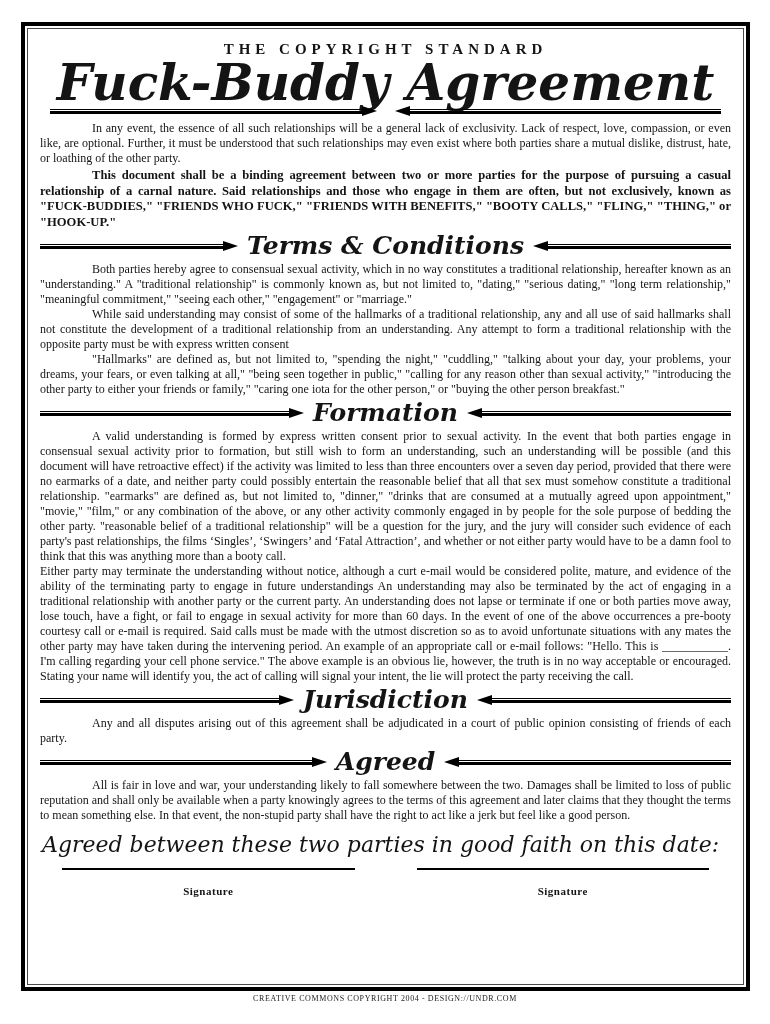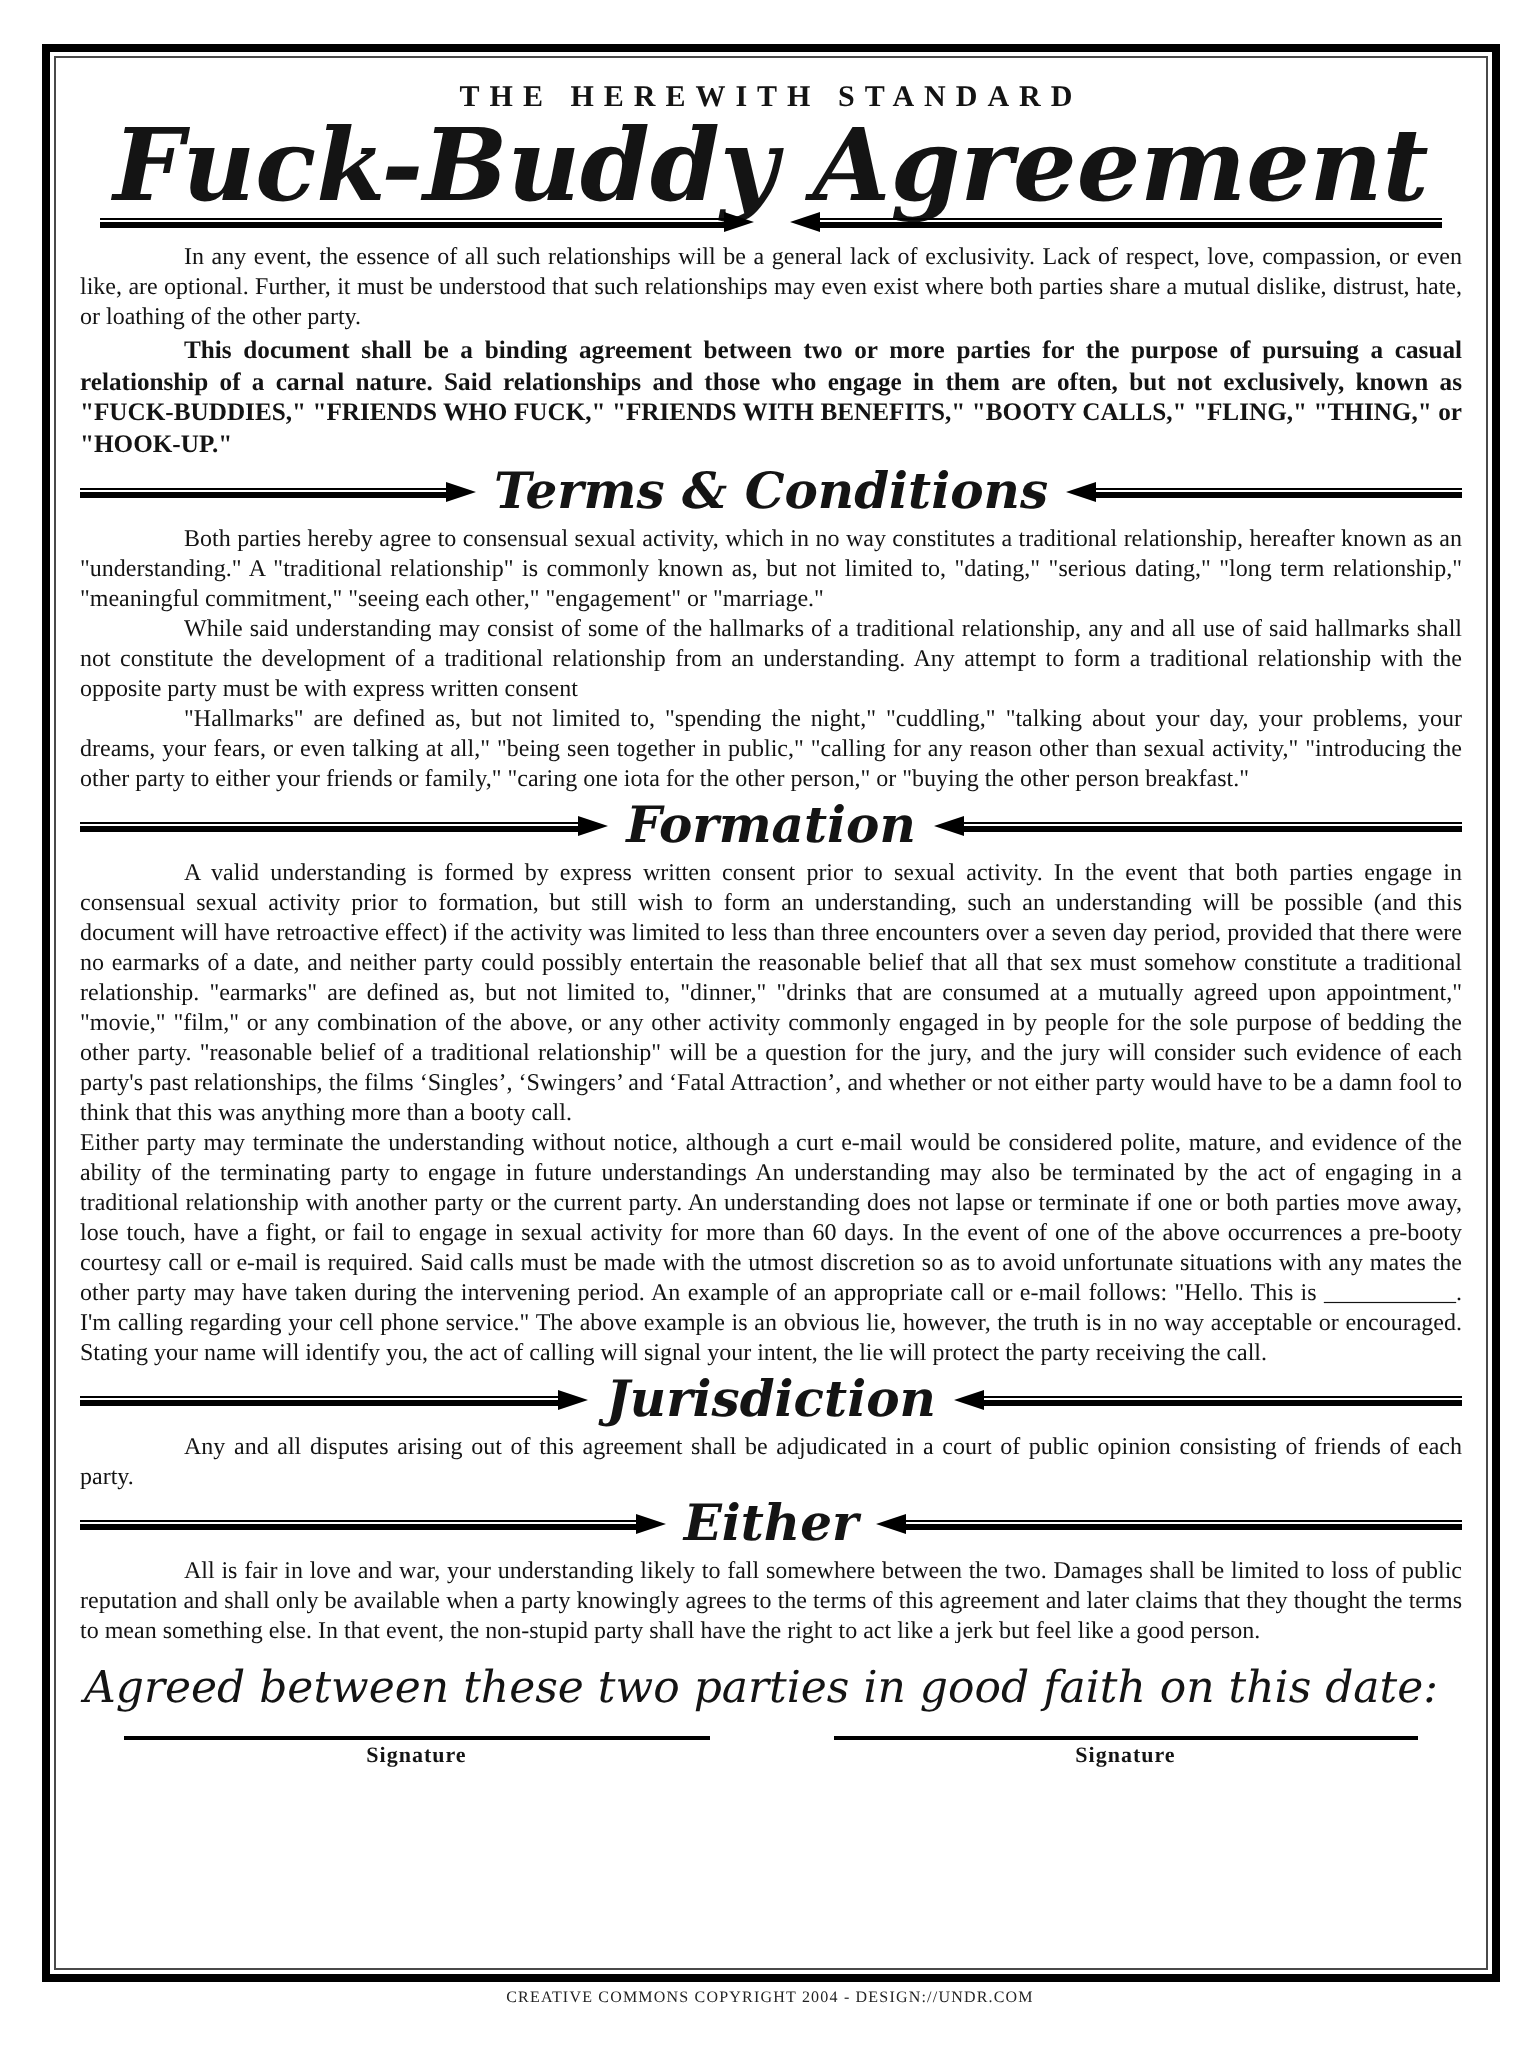--- a/index.html
+++ b/index.html
@@ -40,34 +40,34 @@
     font-family:"DejaVu Serif",serif;font-style:italic;font-weight:bold;
     font-size:25px;line-height:28px;padding:0 9px;white-space:nowrap;
   }
   .agreed-row{display:flex;align-items:flex-end;margin:9px 2px 10px 2px;}
   .agreed-text{
     font-family:"DejaVu Serif",serif;font-style:italic;
     font-size:22px;line-height:26px;white-space:nowrap;
   }
   .date-line{flex:1;border-bottom:2px solid #000;margin:0 2px 4px 8px;height:0;}
   .sig-row{display:flex;gap:62px;margin:6px 22px 0 22px;}
-  .sig-block{flex:1;border-top:2px solid #000;text-align:center;padding-top:2px;}
+  .sig-block{flex:1;border-top:2px solid #000;text-align:center;padding-top:15px;}
   .sig-label{font-weight:bold;font-size:11px;letter-spacing:0.5px;}
   .footer{
     position:absolute;left:0;right:0;top:994px;text-align:center;
     font-weight:normal;font-size:8px;letter-spacing:0.6px;color:#222;
   }
 </style>
 </head>
 <body>
 
 <div class="frame">
   <div class="frame-inner">
 
-    <div class="kicker">THE HEREWITH STANDARD</div>
+    <div class="kicker">THE COPYRIGHT STANDARD</div>
     <div class="title">Fuck-Buddy Agreement</div>
 
     <div class="rule-row">
       <div class="dline"></div>
       <div class="arr-r"></div>
       <div class="rule-gap"></div>
       <div class="arr-l"></div>
       <div class="dline"></div>
     </div>
 
@@ -101,21 +101,21 @@
       <div class="arr-r"></div>
       <div class="heading">Jurisdiction</div>
       <div class="arr-l"></div>
       <div class="dline"></div>
     </div>
     <p class="para indent">Any and all disputes arising out of this agreement shall be adjudicated in a court of public opinion consisting of friends of each party.</p>
 
     <div class="divider">
       <div class="dline"></div>
       <div class="arr-r"></div>
-      <div class="heading">Either</div>
+      <div class="heading">Agreed</div>
       <div class="arr-l"></div>
       <div class="dline"></div>
     </div>
     <p class="para indent">All is fair in love and war, your understanding likely to fall somewhere between the two.  Damages shall be limited to loss of public reputation and shall only be available when a party knowingly agrees to the terms of this agreement and later claims that they thought the terms to mean something else.  In that event, the non-stupid party shall have the right to act like a jerk but feel like a good person.</p>
 
     <div class="agreed-row">
       <span class="agreed-text">Agreed between these two parties in good faith on this date:</span>
       <div class="date-line"></div>
     </div>
 

